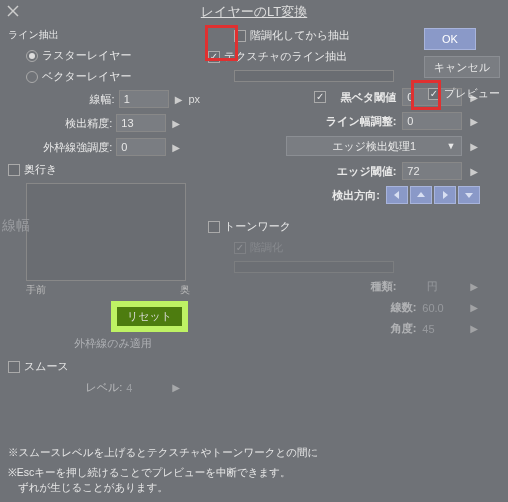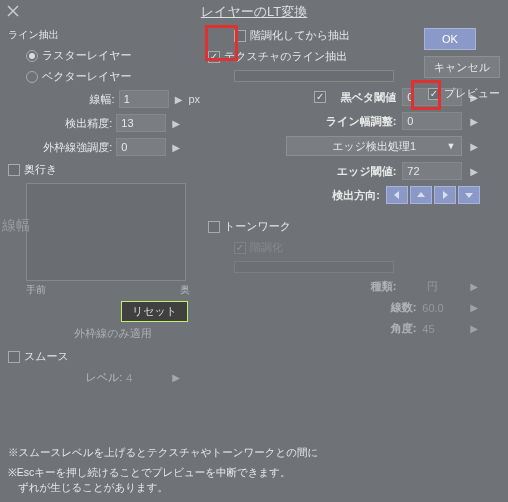--- a/index.html
+++ b/index.html
@@ -21,21 +21,21 @@
 .label { font-size: 11px; }
 .label.disabled { color: #9a9ca0; }
 .field-row { justify-content: flex-end; gap: 4px; }
 .field-label { text-align: right; }
 .num-input { width: 50px; height: 18px; background: #7a7d82; border: 1px solid #888; color: #e8e8e8; padding: 0 4px; font-size: 11px; }
 .num-input.wide { width: 60px; }
 .caret { color: #ccc; font-size: 10px; padding: 0 2px; cursor: pointer; }
 .unit { color: #ddd; font-size: 11px; }
 .graph-box { width: 160px; height: 98px; border: 1px solid #888; background: #6a6d72; margin: 4px 0 2px 18px; }
 .axis-labels { display: flex; justify-content: space-between; width: 164px; margin-left: 18px; font-size: 10px; color: #bbb; }
-.btn-small { background: #404040; border: 1px solid #bef264; color: #ddd; padding: 2px 10px; font-size: 11px; cursor: pointer; }
+.btn-small { background: #4d7c0f; border: 6px solid #bef264; color: #ddd; padding: 2px 10px; font-size: 11px; cursor: pointer; }
 .btn-small.flat { background: transparent; border: none; color: #aeb0b4; }
 .indent { margin-left: 18px; text-align: center; }
 .btn-main { width: 52px; height: 22px; background: #8a99c8; border: 1px solid #a8b4dc; color: #fff; font-size: 11px; cursor: pointer; display: flex; align-items: center; justify-content: center; }
 .btn-sec { width: 76px; height: 22px; background: #7a7d82; border: 1px solid #8b8e93; color: #e8e8e8; font-size: 11px; cursor: pointer; display: flex; align-items: center; justify-content: center; margin-top: 6px; }
 .btn-col { position: absolute; right: 0; top: 0; }
 .highlight { border: 3px solid #e03030; position: absolute; pointer-events: none; }
 .hi1 { left: 205px; top: 25px; width: 33px; height: 36px; }
 .hi2 { left: 411px; top: 80px; width: 30px; height: 30px; }
 .preview-bar { height: 12px; width: 160px; border: 1px solid #888; background: #6a6d72; margin: 6px 0; }
 .dropdown { width: 176px; height: 20px; background: #7a7d82; border: 1px solid #8b8e93; display: flex; align-items: center; justify-content: center; position: relative; font-size: 11px; cursor: pointer; }

